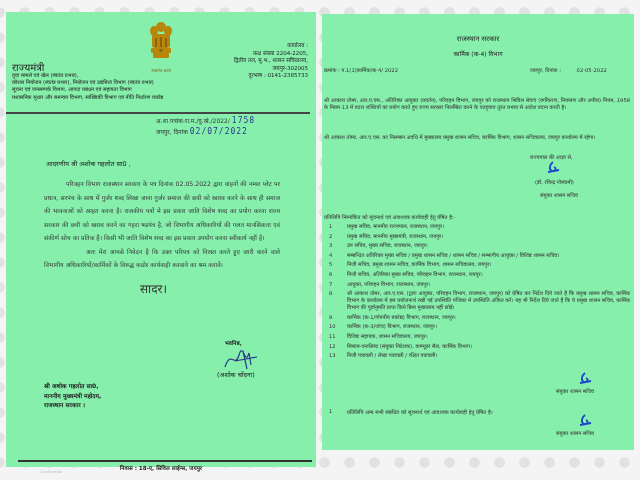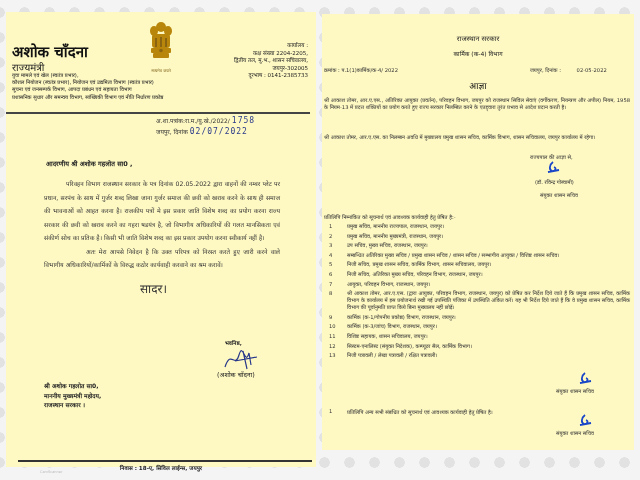--- a/index.html
+++ b/index.html
@@ -10,37 +10,37 @@
     color:#222;
     position:relative;
   }
   .dots {
     position:absolute; inset:0;
     background-image: radial-gradient(circle, #e2e2e2 5px, transparent 5.5px);
     background-size:25px 25px;
     background-position:12px 0px;
   }
   .page {
-    position:absolute; background:#fef9c3;
+    position:absolute; background:#86efac;
   }
   #left-page { left:6px; top:12px; width:310px; height:455px; }
   #right-page { left:322px; top:14px; width:312px; height:400px; }
 
   
   .lh-name { position:absolute; left:6px; top:29px; font-size:15px; font-weight:bold; color:#111; }
   .lh-role { position:absolute; left:6px; top:48px; font-size:10px; color:#222; }
   .lh-portfolios { position:absolute; left:6px; top:60px; font-size:5.2px; line-height:7.2px; color:#222; }
   .emblem { position:absolute; left:142px; top:8px; width:26px; height:46px; }
   .emblem-caption { position:absolute; left:139px; top:56px; font-size:4px; color:#7a5a10; width:32px; text-align:center; }
   .office { position:absolute; right:8px; top:30px; font-size:5.5px; line-height:7.5px; text-align:right; color:#222; }
   .hr-top { position:absolute; left:0; right:6px; top:100px; height:2px; background:#444; }
   .ref-line { position:absolute; left:150px; top:104px; font-size:6px; color:#333; }
   .ref-hand { font-family:"DejaVu Sans Mono",monospace; color:#2a3a8a; font-size:8px; letter-spacing:1px; }
   .date-line { position:absolute; left:150px; top:115px; font-size:6px; color:#333; }
-  .salutation { position:absolute; left:40px; top:147px; font-size:6.5px; font-weight:bold; color:#222; }
+  .salutation { position:absolute; left:40px; top:147px; font-size:6.5px; font-weight:normal; color:#222; }
   .body-text { position:absolute; left:38px; top:165px; width:236px; font-size:6.2px; line-height:13.5px; text-align:justify; color:#333; }
   .body-text p { text-indent:22px; }
   .body-text p + p { text-indent:42px; }
   .sadar { position:absolute; left:134px; top:268px; font-family:"DejaVu Sans Mono",monospace; font-size:12px; color:#333; }
   .bhavdiya { position:absolute; left:219px; top:327px; font-size:5.5px; font-weight:bold; color:#222; }
   .signature { position:absolute; left:215px; top:335px; width:42px; height:24px; }
   .signer { position:absolute; left:211px; top:358px; font-size:6.5px; color:#222; }
   .addressee { position:absolute; left:38px; top:369px; font-size:6px; line-height:9.5px; color:#222; font-weight:bold; }
   .hr-bottom { position:absolute; left:12px; right:4px; top:448px; height:1.5px; background:#333; }
   .footer-addr { position:absolute; left:0; width:310px; text-align:center; top:452px; font-size:5.6px; color:#222; font-weight:bold; }
@@ -74,21 +74,20 @@
   #rsig3 { left:256px; top:400px; }
   .title3 { position:absolute; left:234px; top:415px; font-size:5.2px; color:#333; }
   #right-page { height:436px; }
 </style>
 </head>
 <body>
 
 <div class="dots"></div>
 
 <div class="page" id="left-page">
-  <div class="lh-name">अशोक चाँदना</div>
   <div class="lh-role">राज्यमंत्री</div>
   <div class="lh-portfolios">
     <div>युवा मामले एवं खेल (स्वतंत्र प्रभार),</div>
     <div>कौशल नियोजन (स्वतंत्र प्रभार), नियोजन एवं उद्यमिता विभाग (स्वतंत्र प्रभार)</div>
     <div>सूचना एवं जनसम्पर्क विभाग, आपदा प्रबंधन एवं सहायता विभाग</div>
     <div>प्रशासनिक सुधार और समन्वय विभाग, सांख्यिकी विभाग एवं नीति निर्धारण प्रकोष्ठ</div>
   </div>
 
   <svg class="emblem" viewBox="0 0 26 46">
     <g fill="#b8860b">
@@ -154,21 +153,20 @@
 <div class="scanner">CamScanner</div>
 
 <div class="page" id="right-page">
   <div class="gov">राजस्थान सरकार</div>
   <div class="dept">कार्मिक (क-4) विभाग</div>
   <div class="order-no">क्रमांक : प.1(1)कार्मिक/क-4/ 2022</div>
   <div class="order-date">
     <span>जयपुर, दिनांक :</span>
     <span class="dval">02-05-2022</span>
   </div>
-  <div class="order-title">आज्ञा</div>
 
   <div class="order-para" id="op1">श्री आकाश तोमर, आर.ए.एस., अतिरिक्त आयुक्त (प्रवर्तन), परिवहन विभाग, जयपुर को राजस्थान सिविल सेवाएं (वर्गीकरण, नियन्त्रण और अपील) नियम, 1958 के नियम-13 में प्रदत्त शक्तियों का प्रयोग करते हुए राज्य सरकार निलम्बित करने के एतद्द्वारा तुरंत प्रभाव से आदेश प्रदान करती है।</div>
   <div class="order-para" id="op2">श्री आकाश तोमर, आर.ए.एस. का निलम्बन अवधि में मुख्यालय प्रमुख शासन सचिव, कार्मिक विभाग, शासन सचिवालय, जयपुर कार्यालय में रहेगा।</div>
 
   <div class="rajyapal">राज्यपाल की आज्ञा से,</div>
   <svg class="sig-blue" id="rsig1" viewBox="0 0 14 12">
     <path d="M7 1 C3 4, 3 9, 6 10 C9 11, 11 7, 8 6 M2 11 L13 9"></path>
   </svg>
   <div class="officer-name">(डॉ. रविन्द्र गोस्वामी)</div>
   <div class="officer-title">संयुक्त शासन सचिव</div>

